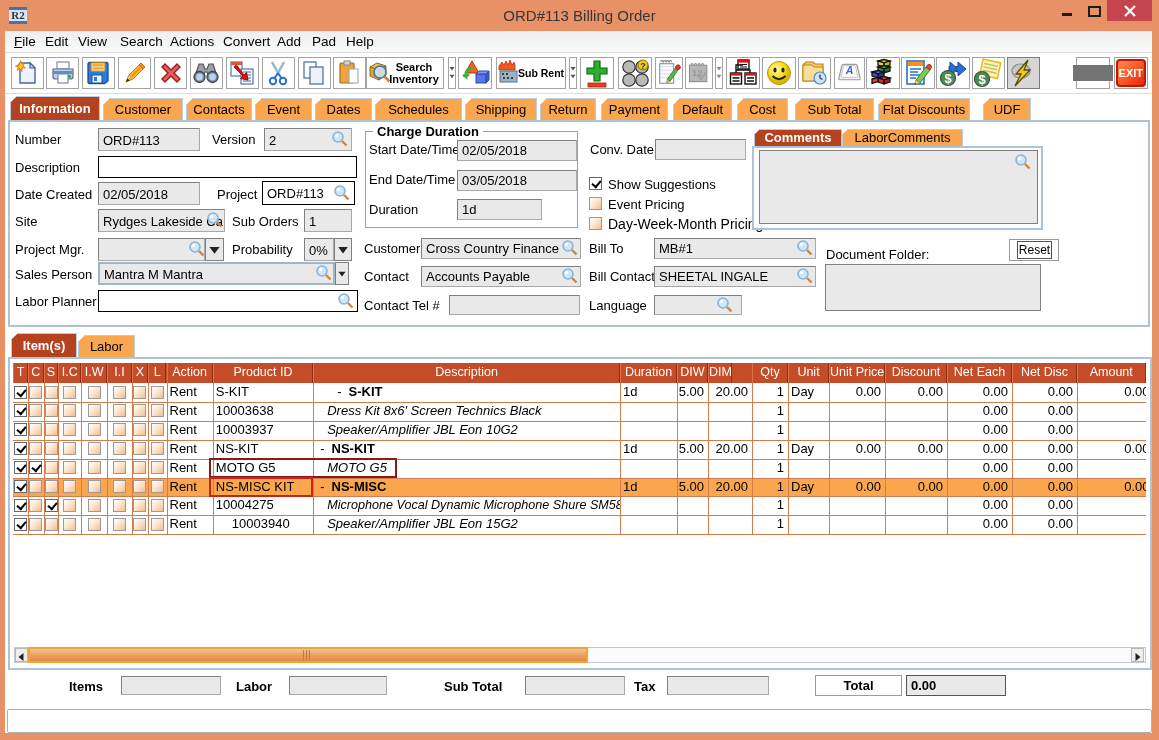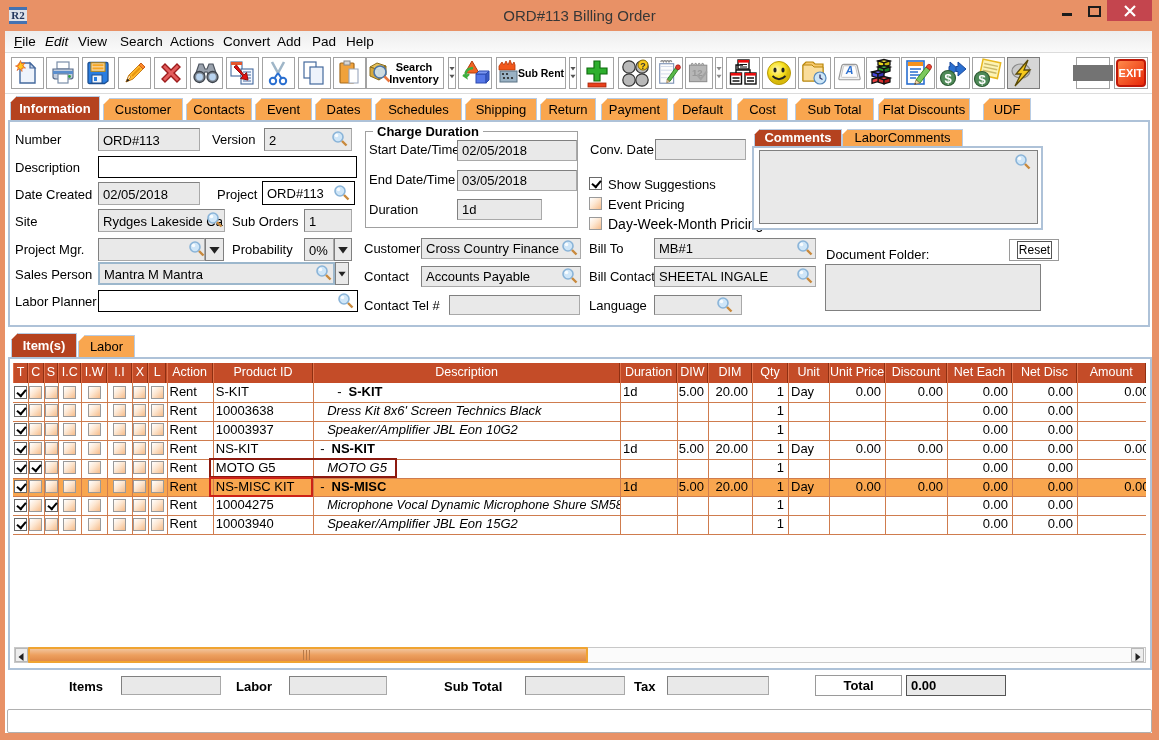--- a/index.html
+++ b/index.html
@@ -23,21 +23,21 @@
 <div class="abs" style="left:1062px;top:13px;width:10px;height:3px;background:#1c1c1c;"></div>
 <div class="abs" style="left:1088px;top:6px;width:13px;height:11px;border:2px solid #1c1c1c;"></div>
 <div class="abs" style="left:1107px;top:0;width:45px;height:21px;background:#c4454e;"></div>
 <svg class="abs" style="left:1124px;top:5px" width="12" height="12">
     <path d="M1 1 L11 11 M11 1 L1 11" stroke="#fff" stroke-width="2.2"></path>
   </svg>
 <div class="abs" style="left:5px;top:31px;width:1147px;height:702px;background:#fff;"></div>
 <div class="abs" style="left:5px;top:31px;width:1147px;height:22px;background:linear-gradient(#ededed,#fafafa);border-bottom:1px solid #dcdcdc;"></div>
 <div class="abs" style="left:5px;top:93px;width:1147px;height:1px;background:#dcdcdc;"></div>
 <div class="lbl" style="left:14px;top:34px;font-size:13.5px;"><span style="text-decoration:underline">F</span>ile</div>
-<div class="lbl" style="left:45px;top:34px;font-size:13.5px;font-style:italic;">Edit</div>
+<div class="lbl" style="left:45px;top:34px;font-size:13.5px;">Edit</div>
 <div class="lbl" style="left:78px;top:34px;font-size:13.5px;">View</div>
 <div class="lbl" style="left:120px;top:34px;font-size:13.5px;">Search</div>
 <div class="lbl" style="left:170px;top:34px;font-size:13.5px;">Actions</div>
 <div class="lbl" style="left:223px;top:34px;font-size:13.5px;">Convert</div>
 <div class="lbl" style="left:277px;top:34px;font-size:13.5px;">Add</div>
 <div class="lbl" style="left:312px;top:34px;font-size:13.5px;">Pad</div>
 <div class="lbl" style="left:346px;top:34px;font-size:13.5px;">Help</div>
 <div class="tbtn" style="left:10.5px;width:33px;">
     <svg width="26" height="26" viewBox="0 0 26 26">
       <path d="M6 3 h10 l5 5 v15 h-15 z" fill="#eef3fb" stroke="#44699d" stroke-width="1.4"></path>
@@ -458,21 +458,21 @@
 <div class="abs" style="left:58.4px;top:363px;width:22.800000000000004px;height:20px;border-left:1px solid #e0714a;border-right:1px solid #8e2f12;color:#fff;font-size:12.5px;text-align:center;line-height:19px;overflow:hidden;white-space:nowrap;">I.C</div>
 <div class="abs" style="left:81.2px;top:363px;width:25.799999999999997px;height:20px;border-left:1px solid #e0714a;border-right:1px solid #8e2f12;color:#fff;font-size:12.5px;text-align:center;line-height:19px;overflow:hidden;white-space:nowrap;">I.W</div>
 <div class="abs" style="left:107px;top:363px;width:25px;height:20px;border-left:1px solid #e0714a;border-right:1px solid #8e2f12;color:#fff;font-size:12.5px;text-align:center;line-height:19px;overflow:hidden;white-space:nowrap;">I.I</div>
 <div class="abs" style="left:132px;top:363px;width:15.800000000000011px;height:20px;border-left:1px solid #e0714a;border-right:1px solid #8e2f12;color:#fff;font-size:12.5px;text-align:center;line-height:19px;overflow:hidden;white-space:nowrap;">X</div>
 <div class="abs" style="left:147.8px;top:363px;width:18.69999999999999px;height:20px;border-left:1px solid #e0714a;border-right:1px solid #8e2f12;color:#fff;font-size:12.5px;text-align:center;line-height:19px;overflow:hidden;white-space:nowrap;">L</div>
 <div class="abs" style="left:166.5px;top:363px;width:46.30000000000001px;height:20px;border-left:1px solid #e0714a;border-right:1px solid #8e2f12;color:#fff;font-size:12.5px;text-align:center;line-height:19px;overflow:hidden;white-space:nowrap;">Action</div>
 <div class="abs" style="left:212.8px;top:363px;width:100.39999999999998px;height:20px;border-left:1px solid #e0714a;border-right:1px solid #8e2f12;color:#fff;font-size:12.5px;text-align:center;line-height:19px;overflow:hidden;white-space:nowrap;">Product ID</div>
 <div class="abs" style="left:313.2px;top:363px;width:306.8px;height:20px;border-left:1px solid #e0714a;border-right:1px solid #8e2f12;color:#fff;font-size:12.5px;text-align:center;line-height:19px;overflow:hidden;white-space:nowrap;">Description</div>
 <div class="abs" style="left:620px;top:363px;width:57px;height:20px;border-left:1px solid #e0714a;border-right:1px solid #8e2f12;color:#fff;font-size:12.5px;text-align:center;line-height:19px;overflow:hidden;white-space:nowrap;">Duration</div>
 <div class="abs" style="left:677px;top:363px;width:31px;height:20px;border-left:1px solid #e0714a;border-right:1px solid #8e2f12;color:#fff;font-size:12.5px;text-align:center;line-height:19px;overflow:hidden;white-space:nowrap;">DIW</div>
-<div class="abs" style="left:708px;top:363px;width:44px;height:20px;border-left:1px solid #e0714a;border-right:1px solid #8e2f12;color:#fff;font-size:12.5px;text-align:center;line-height:19px;overflow:hidden;white-space:nowrap;">DIM</div>
+<div class="abs" style="left:708px;top:363px;width:24px;height:20px;border-left:1px solid #e0714a;border-right:1px solid #8e2f12;color:#fff;font-size:12.5px;text-align:center;line-height:19px;overflow:hidden;white-space:nowrap;">DIM</div>
 <div class="abs" style="left:752px;top:363px;width:36px;height:20px;border-left:1px solid #e0714a;border-right:1px solid #8e2f12;color:#fff;font-size:12.5px;text-align:center;line-height:19px;overflow:hidden;white-space:nowrap;">Qty</div>
 <div class="abs" style="left:788px;top:363px;width:41px;height:20px;border-left:1px solid #e0714a;border-right:1px solid #8e2f12;color:#fff;font-size:12.5px;text-align:center;line-height:19px;overflow:hidden;white-space:nowrap;">Unit</div>
 <div class="abs" style="left:829px;top:363px;width:56px;height:20px;border-left:1px solid #e0714a;border-right:1px solid #8e2f12;color:#fff;font-size:12.5px;text-align:center;line-height:19px;overflow:hidden;white-space:nowrap;">Unit Price</div>
 <div class="abs" style="left:885px;top:363px;width:62px;height:20px;border-left:1px solid #e0714a;border-right:1px solid #8e2f12;color:#fff;font-size:12.5px;text-align:center;line-height:19px;overflow:hidden;white-space:nowrap;">Discount</div>
 <div class="abs" style="left:947px;top:363px;width:65px;height:20px;border-left:1px solid #e0714a;border-right:1px solid #8e2f12;color:#fff;font-size:12.5px;text-align:center;line-height:19px;overflow:hidden;white-space:nowrap;">Net Each</div>
 <div class="abs" style="left:1012px;top:363px;width:65px;height:20px;border-left:1px solid #e0714a;border-right:1px solid #8e2f12;color:#fff;font-size:12.5px;text-align:center;line-height:19px;overflow:hidden;white-space:nowrap;">Net Disc</div>
 <div class="abs" style="left:1077px;top:363px;width:68.5px;height:20px;border-left:1px solid #e0714a;border-right:1px solid #8e2f12;color:#fff;font-size:12.5px;text-align:center;line-height:19px;overflow:hidden;white-space:nowrap;">Amount</div>
 <div class="abs" style="left:13px;top:383px;width:1132.5px;height:151.2px;background:#fff;"></div>
 <div class="abs" style="left:13px;top:477.5px;width:1132.5px;height:18.9px;background:#f9a64f;"></div>
 <div class="abs" style="left:28.2px;top:383px;width:1px;height:151.2px;background:#cf7c4e;"></div>
@@ -630,21 +630,21 @@
 <div class="abs" style="left:1012px;top:496.4px;width:65px;height:18.9px;font-size:13px;line-height:18.9px;text-align:right;padding-right:4px;overflow:hidden;white-space:nowrap;">0.00</div>
 <div class="cbk" style="left:14.100000000000001px;top:517.8px;"></div>
 <div class="cbx" style="left:29.4px;top:517.8px;"></div>
 <div class="cbx" style="left:44.5px;top:517.8px;"></div>
 <div class="cbx" style="left:63.3px;top:517.8px;"></div>
 <div class="cbx" style="left:87.6px;top:517.8px;"></div>
 <div class="cbx" style="left:113.0px;top:517.8px;"></div>
 <div class="cbx" style="left:133.4px;top:517.8px;"></div>
 <div class="cbx" style="left:150.65px;top:517.8px;"></div>
 <div class="abs" style="left:166.5px;top:515.3px;width:46.30000000000001px;height:18.9px;font-size:13px;line-height:18.9px;text-align:left;padding-left:3px;overflow:hidden;white-space:nowrap;">Rent</div>
-<div class="abs" style="left:212.8px;top:515.3px;width:100.39999999999998px;height:18.9px;font-size:13px;line-height:18.9px;text-align:left;padding-left:3px;overflow:hidden;white-space:nowrap;">10003940</div>
+<div class="abs" style="left:212.8px;top:515.3px;width:100.39999999999998px;height:18.9px;font-size:13px;line-height:18.9px;text-align:left;padding-left:19px;overflow:hidden;white-space:nowrap;">10003940</div>
 <div class="abs" style="left:313.2px;top:515.3px;width:306.8px;height:18.9px;font-size:13px;line-height:18.9px;text-align:left;padding-left:3px;overflow:hidden;white-space:nowrap;"><i style="padding-left:11px;">Speaker/Amplifier JBL Eon 15G2</i></div>
 <div class="abs" style="left:752px;top:515.3px;width:36px;height:18.9px;font-size:13px;line-height:18.9px;text-align:right;padding-right:4px;overflow:hidden;white-space:nowrap;">1</div>
 <div class="abs" style="left:947px;top:515.3px;width:65px;height:18.9px;font-size:13px;line-height:18.9px;text-align:right;padding-right:4px;overflow:hidden;white-space:nowrap;">0.00</div>
 <div class="abs" style="left:1012px;top:515.3px;width:65px;height:18.9px;font-size:13px;line-height:18.9px;text-align:right;padding-right:4px;overflow:hidden;white-space:nowrap;">0.00</div>
 <div class="abs" style="left:209px;top:457.6px;width:188px;height:20.9px;border:2px solid #8d1a10;"></div>
 <div class="abs" style="left:209px;top:476.5px;width:104px;height:20.9px;border:2px solid #cc2217;"></div>
 <div class="abs" style="left:14px;top:647px;width:1132px;height:16px;background:#fbfbfb;border:1px solid #c8c8c8;"></div>
 <div class="abs" style="left:15px;top:648px;width:13px;height:14px;background:#ededed;border:1px solid #b8b8b8;"><svg width="11" height="12" viewBox="0 0 11 12">
       <path d="M7.5 2 v8 l-5 -4 z" fill="#222"></path>
     </svg></div>

